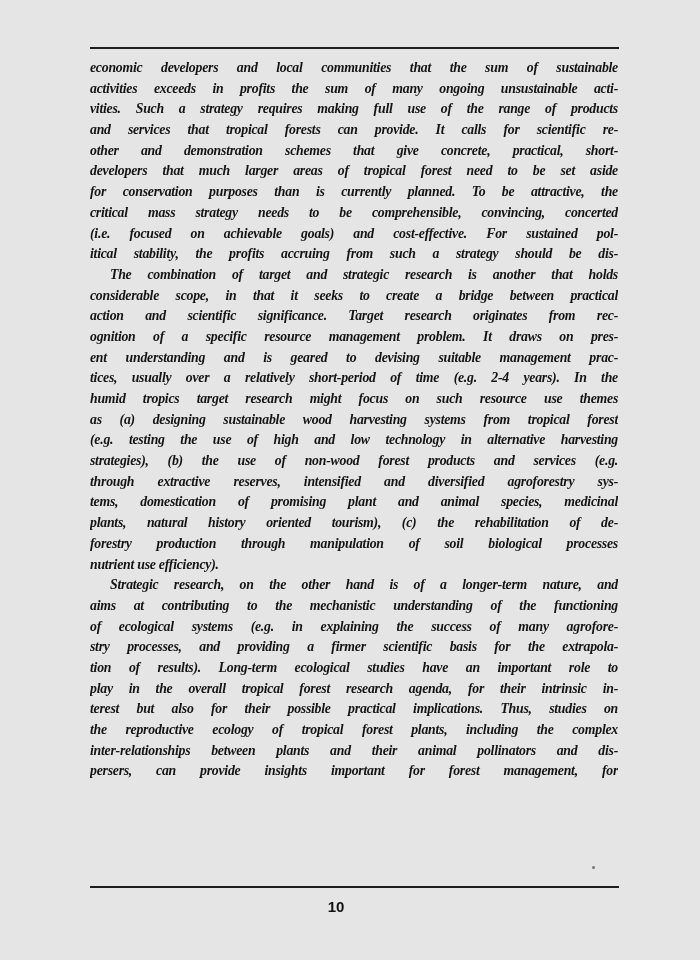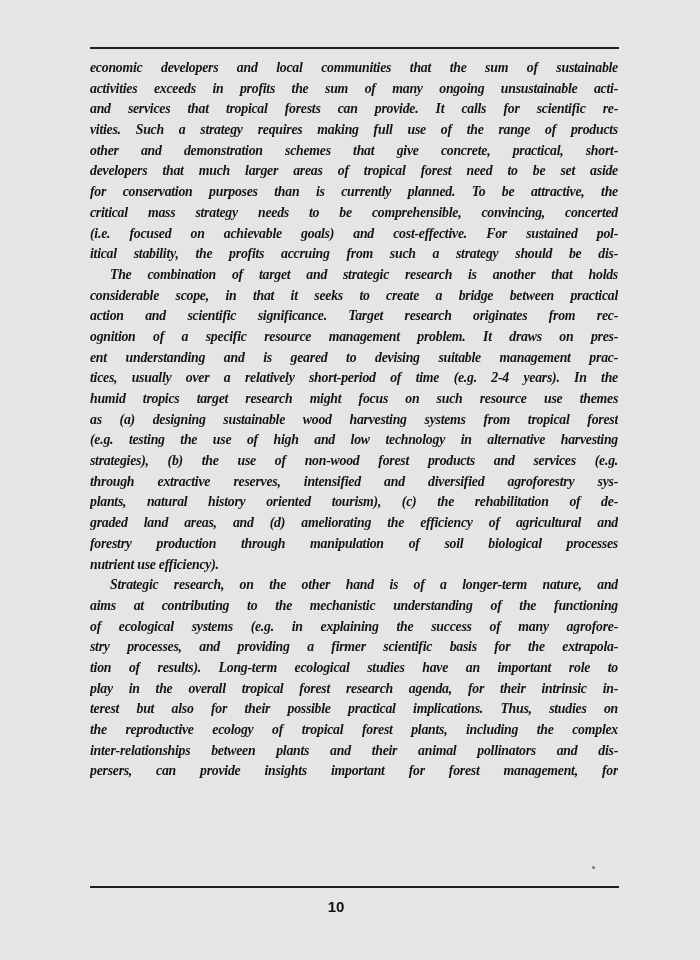--- a/index.html
+++ b/index.html
@@ -64,41 +64,41 @@
 </style>
 </head>
 <body>
 
 <div class="page">
   <div class="rule rule-top"></div>
 
   <div class="textblock">
     <div class="line">economic developers and local communities that the sum of sustainable</div>
     <div class="line">activities exceeds in profits the sum of many ongoing unsustainable acti-</div>
+    <div class="line">vities. Such a strategy requires making full use of the range of products</div>
     <div class="line">and services that tropical forests can provide. It calls for scientific re-</div>
-    <div class="line">vities. Such a strategy requires making full use of the range of products</div>
     <div class="line">other and demonstration schemes that give concrete, practical, short-</div>
     <div class="line">developers that much larger areas of tropical forest need to be set aside</div>
     <div class="line">for conservation purposes than is currently planned. To be attractive, the</div>
     <div class="line">critical mass strategy needs to be comprehensible, convincing, concerted</div>
     <div class="line">(i.e. focused on achievable goals) and cost-effective. For sustained pol-</div>
     <div class="line">itical stability, the profits accruing from such a strategy should be dis-</div>
     <div class="line indent">The combination of target and strategic research is another that holds</div>
     <div class="line">considerable scope, in that it seeks to create a bridge between practical</div>
     <div class="line">action and scientific significance. Target research originates from rec-</div>
     <div class="line">ognition of a specific resource management problem. It draws on pres-</div>
     <div class="line">ent understanding and is geared to devising suitable management prac-</div>
     <div class="line">tices, usually over a relatively short-period of time (e.g. 2-4 years). In the</div>
     <div class="line">humid tropics target research might focus on such resource use themes</div>
     <div class="line">as (a) designing sustainable wood harvesting systems from tropical forest</div>
     <div class="line">(e.g. testing the use of high and low technology in alternative harvesting</div>
     <div class="line">strategies), (b) the use of non-wood forest products and services (e.g.</div>
     <div class="line">through extractive reserves, intensified and diversified agroforestry sys-</div>
+    <div class="line">tems, domestication of promising plant and animal species, medicinal</div>
     <div class="line">plants, natural history oriented tourism), (c) the rehabilitation of de-</div>
-    <div class="line">graded land areas, and (d) ameliorating the efficiency of agricultural and</div>
     <div class="line">forestry production through manipulation of soil biological processes</div>
     <div class="line end">nutrient use efficiency).</div>
     <div class="line indent">Strategic research, on the other hand is of a longer-term nature, and</div>
     <div class="line">aims at contributing to the mechanistic understanding of the functioning</div>
     <div class="line">of ecological systems (e.g. in explaining the success of many agrofore-</div>
     <div class="line">stry processes, and providing a firmer scientific basis for the extrapola-</div>
     <div class="line">tion of results). Long-term ecological studies have an important role to</div>
     <div class="line">play in the overall tropical forest research agenda, for their intrinsic in-</div>
     <div class="line">terest but also for their possible practical implications. Thus, studies on</div>
     <div class="line">the reproductive ecology of tropical forest plants, including the complex</div>

